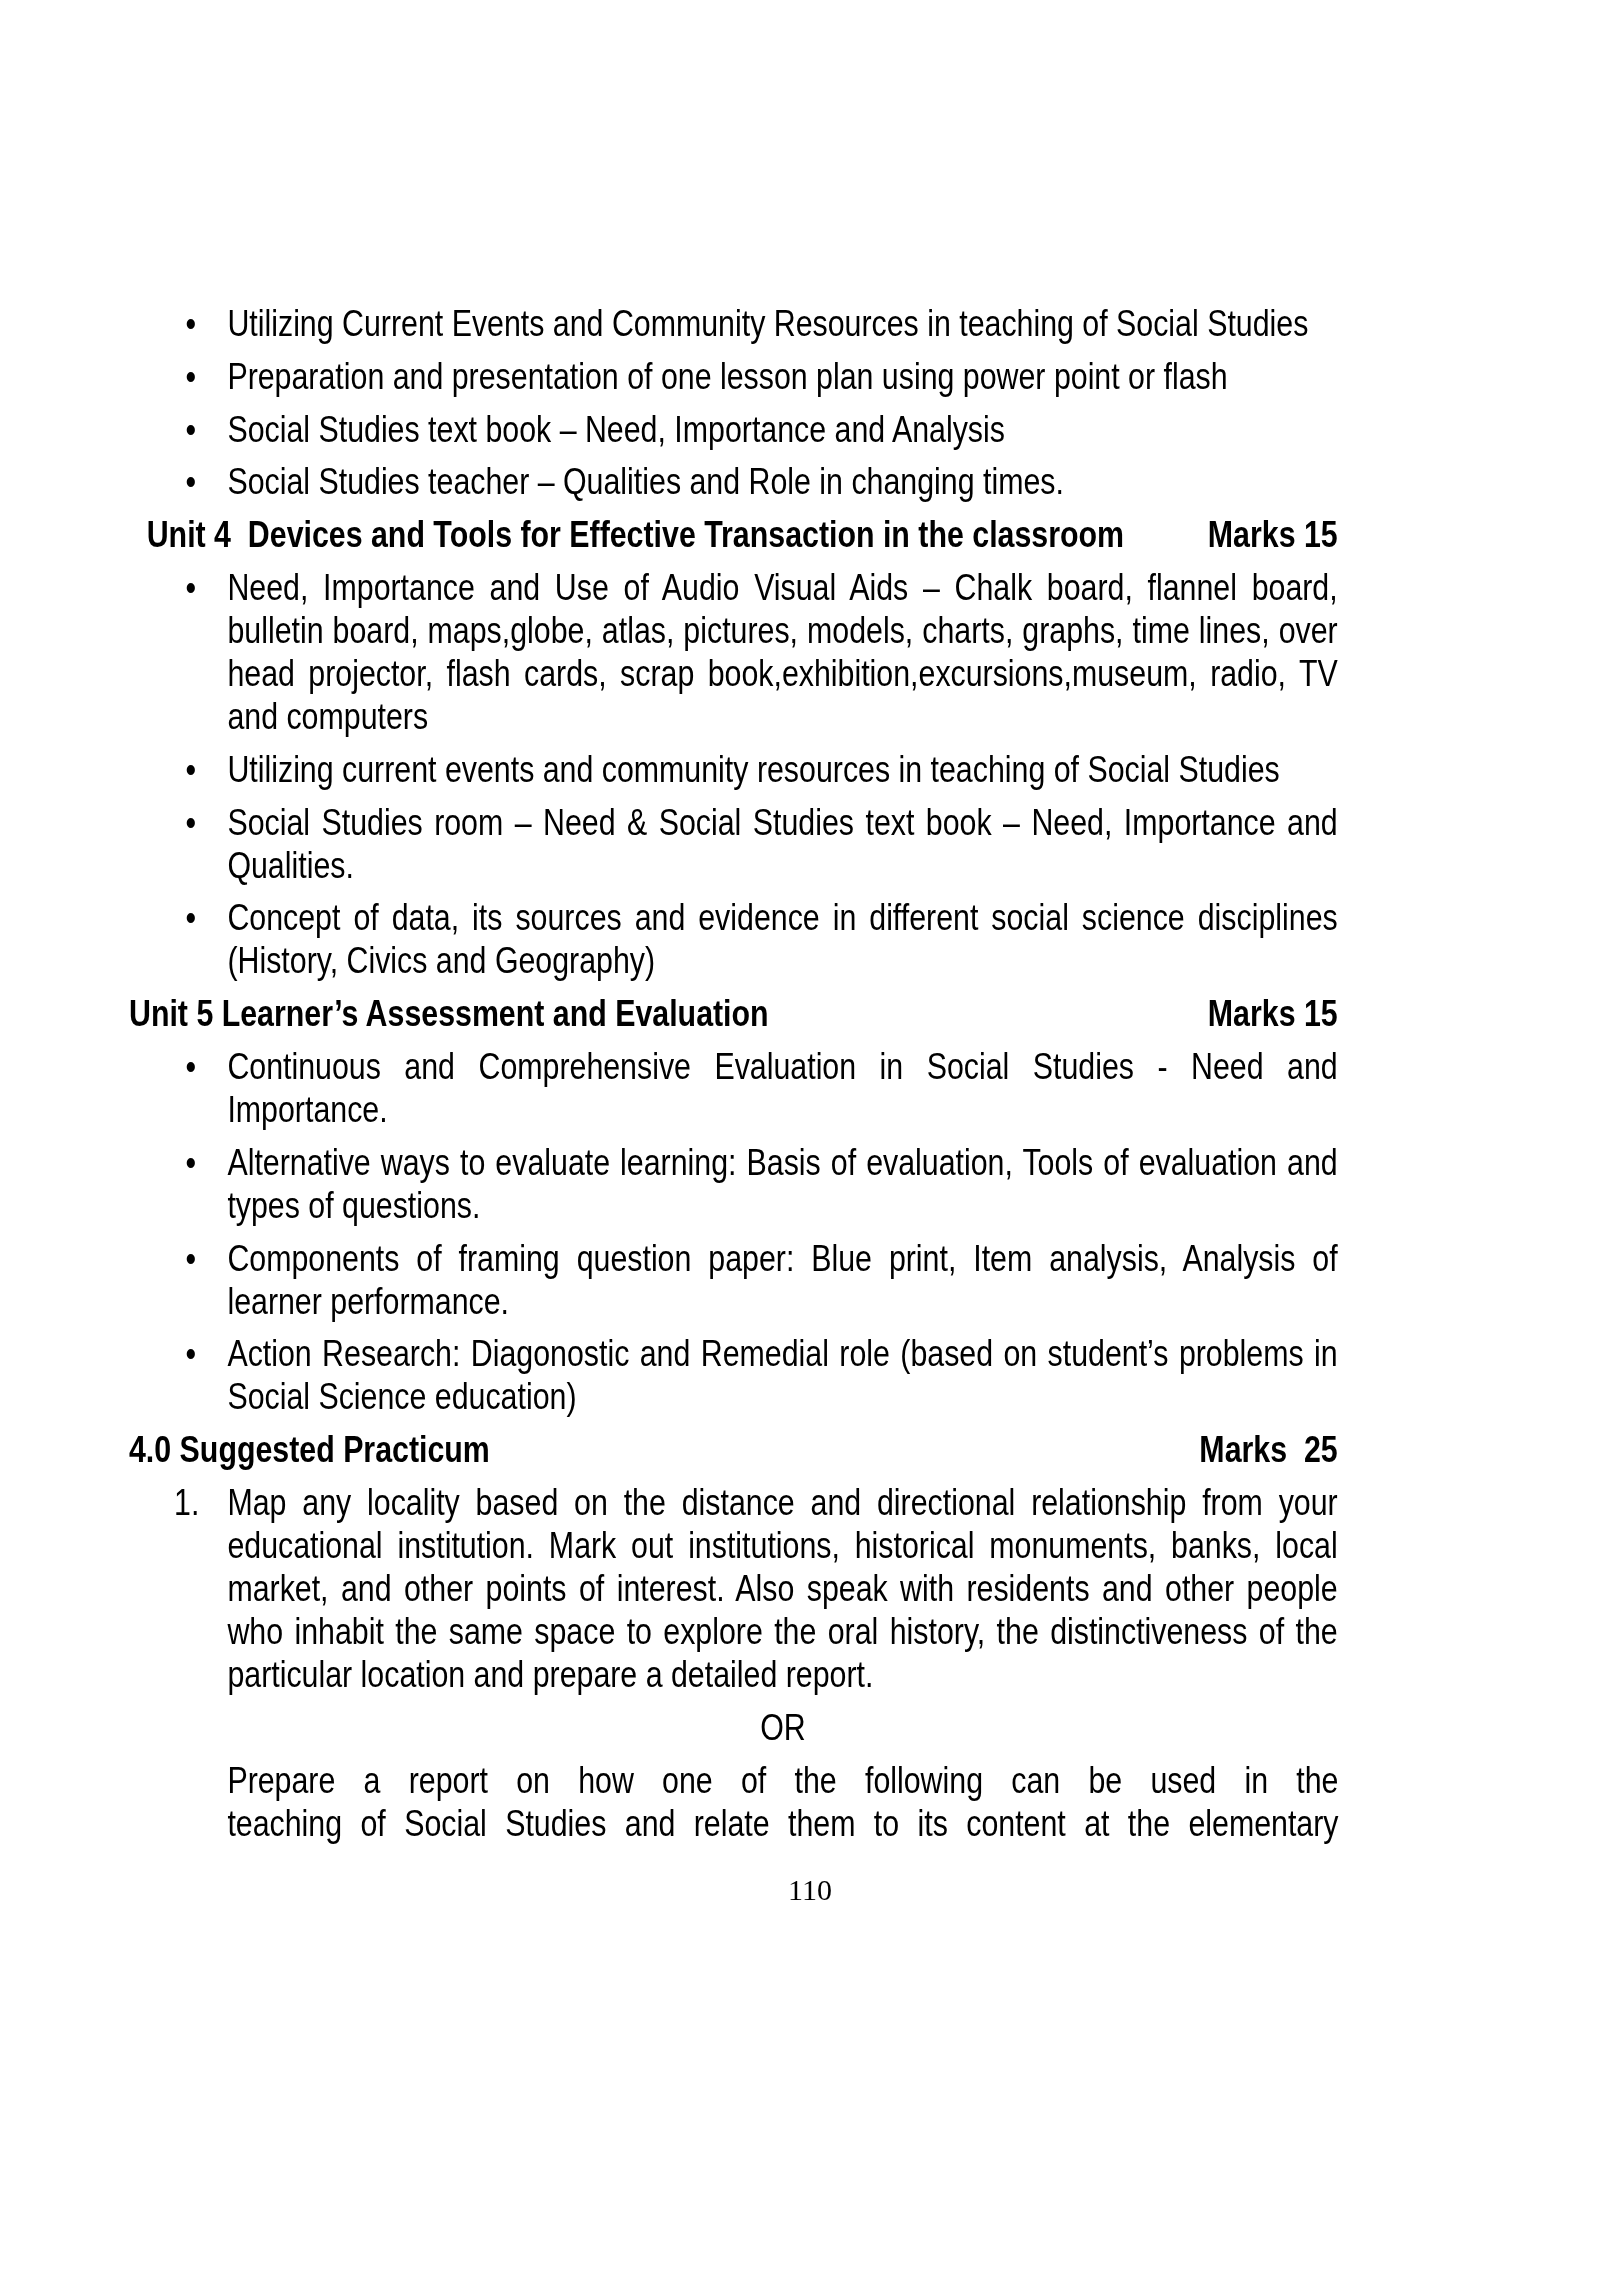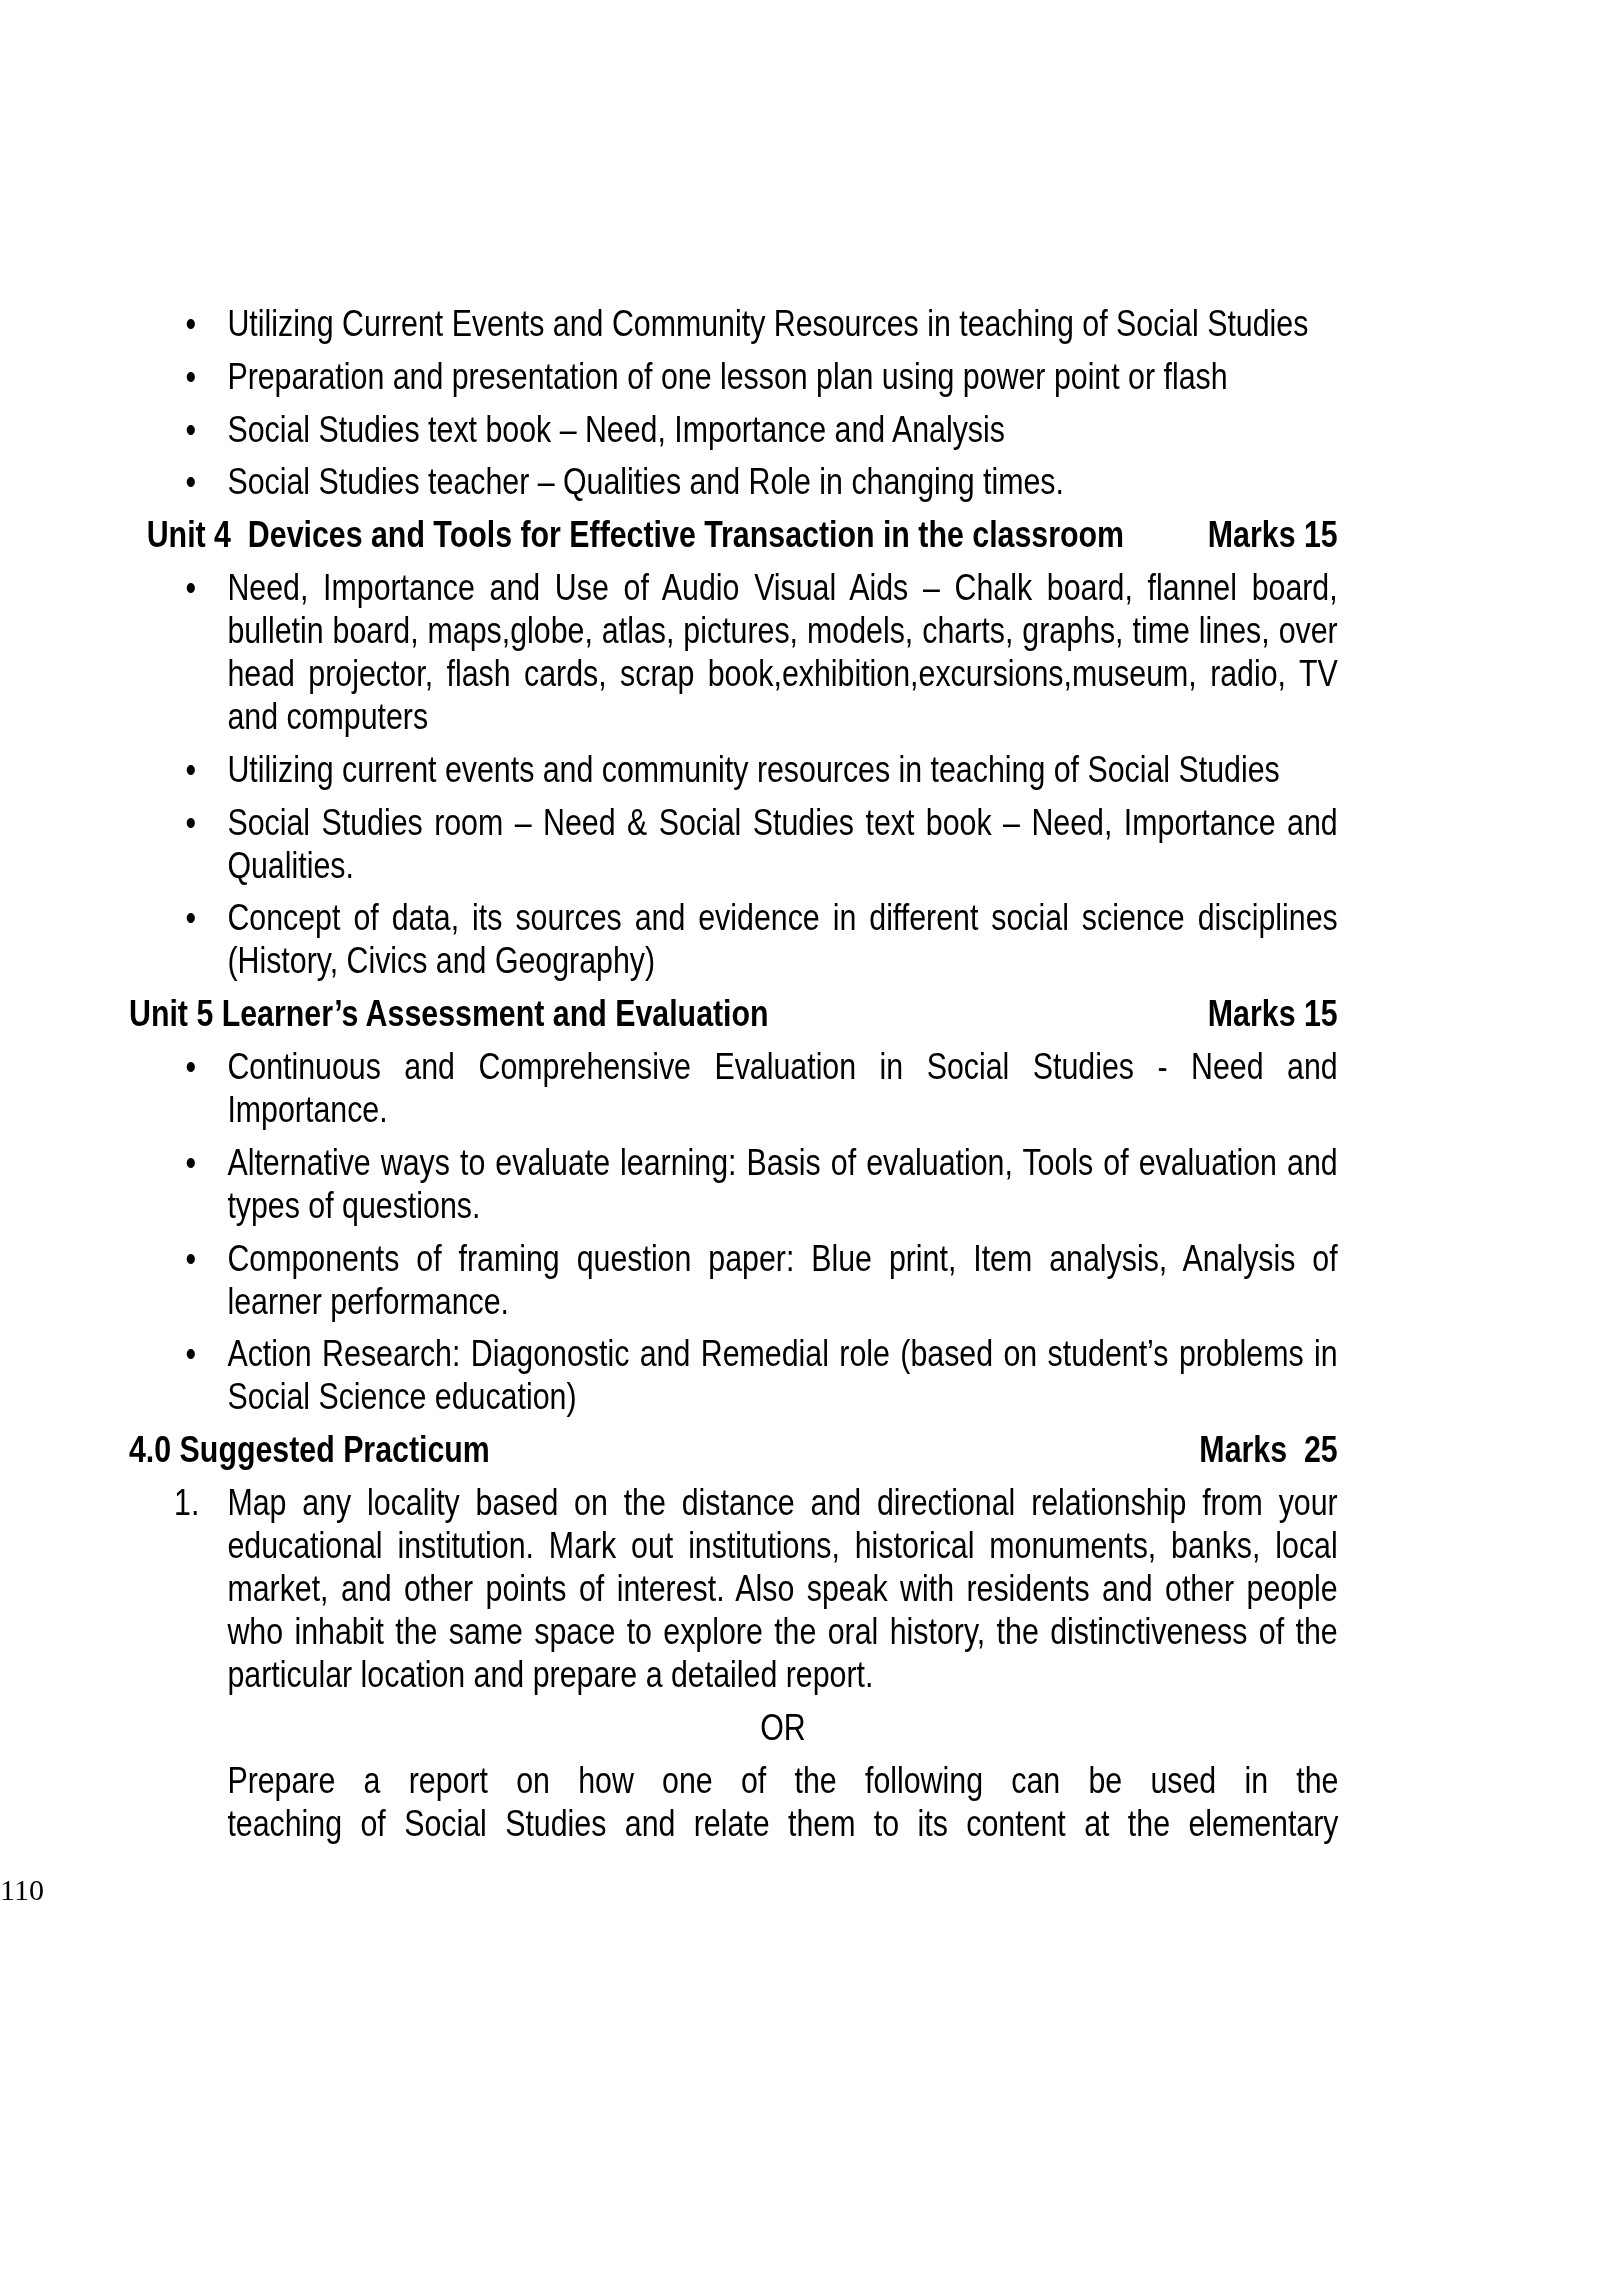--- a/index.html
+++ b/index.html
@@ -75,21 +75,21 @@
   }
   .cont-line {
     margin-left: 120px;
     width: 1355px;
     text-align: justify;
     text-align-last: justify;
   }
   .footer {
     margin-top: 25.5px;
     width: 1620px;
-    text-align: left;
+    text-align: center;
     font-family: "Liberation Serif", serif;
     font-size: 30px;
     line-height: 39px;
   }
 </style>
 </head>
 <body>
 
 <div class="content">
 

